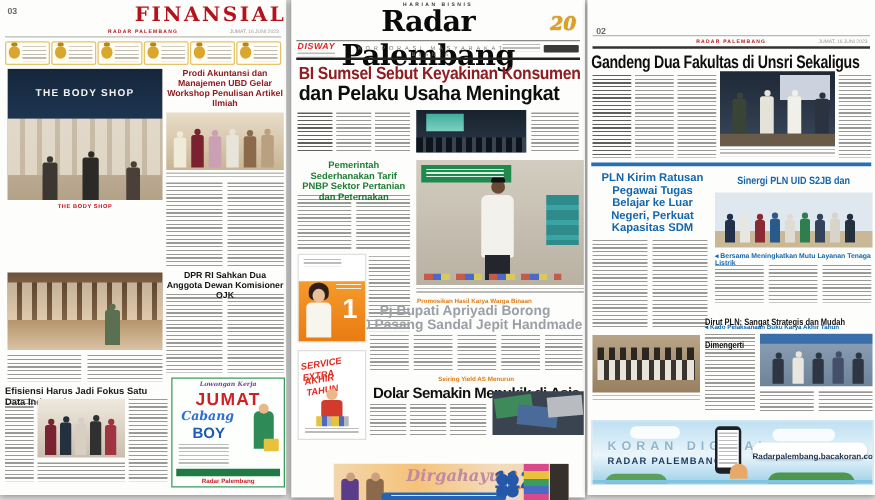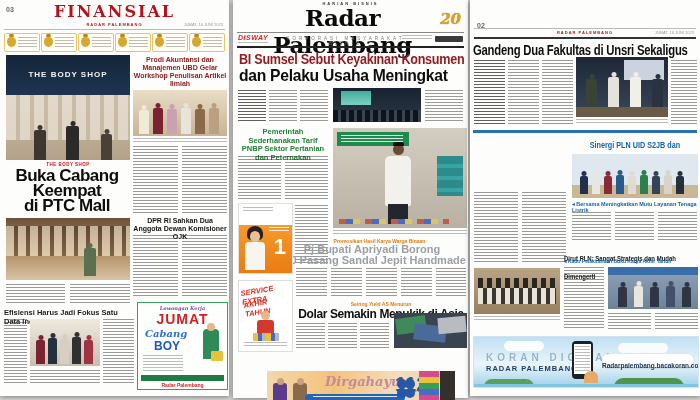--- a/index.html
+++ b/index.html
@@ -26,21 +26,21 @@
   .kursbag::before{content:"";position:absolute;top:-3px;left:2px;width:5px;height:3px;background:#b9860e;border-radius:2px;}
   .kurslines{position:absolute;left:13px;right:2px;top:3px;bottom:2px;}
 </style>
 </head>
 <body>
 
 <div class="stage">
 
   <div class="page" style="left:0;width:229px;height:396px;">
     <div class="abs" style="left:6px;top:6px;font-size:7px;font-weight:bold;color:#666;">03</div>
-    <div class="abs serif ctr" style="left:0;right:0;top:2px;font-size:16px;font-weight:bold;letter-spacing:2px;color:#b5121b;">FINANSIAL</div>
+    <div class="abs serif ctr" style="left:0;right:0;top:2px;font-size:16px;font-weight:bold;letter-spacing:2px;color:#b5121b;text-align:right;">FINANSIAL</div>
     <div class="abs ctr" style="left:0;right:0;top:22px;font-size:4px;letter-spacing:1px;color:#b5121b;font-weight:bold;">RADAR PALEMBANG</div>
     <div class="abs" style="right:6px;top:22px;font-size:4px;color:#999;">JUMAT, 16 JUNI 2023</div>
     <div class="rule" style="left:4px;right:4px;top:29px;"></div>
 
     <div class="kursbox" style="left:4px;">
         <div class="kursbag"></div>
         <div class="kurslines gkl"></div>
       </div>
     <div class="kursbox" style="left:41px;">
         <div class="kursbag"></div>
@@ -66,23 +66,20 @@
     <div class="ph" style="left:6px;top:55px;width:124px;height:105px;background:linear-gradient(#d9cfc0,#b3a187);">
       <div class="abs" style="left:0;right:0;top:0;height:40px;background:linear-gradient(#15263a,#1d3450);"></div>
       <div class="abs ctr" style="left:0;right:0;top:15px;font-size:8px;font-weight:bold;letter-spacing:1px;color:#f2f4f6;">THE BODY SHOP</div>
       <div class="abs" style="left:0;right:0;top:40px;height:45px;background:repeating-linear-gradient(to right,#e8e0d2 0 10px,#c9bca6 10px 14px);opacity:.8;"></div>
       <div class="fig" style="left:28px;bottom:0;width:12px;height:30px;background:#3c3730;"></div>
       <div class="fig" style="left:60px;bottom:0;width:13px;height:34px;background:#2c2a26;"></div>
       <div class="fig" style="left:95px;bottom:0;width:11px;height:26px;background:#4a4038;"></div>
     </div>
 
     <div class="abs ctr" style="left:6px;width:124px;top:162px;font-size:4.5px;font-weight:bold;letter-spacing:.5px;color:#c40e14;">THE BODY SHOP</div>
-    <div class="abs ctr pre" style="left:2px;width:130px;top:168px;font-size:17px;line-height:15px;font-weight:bold;letter-spacing:-.5px;color:#0d0d0d;">Buka Cabang
-Keempat
-di PTC Mall</div>
 
     <div class="ph" style="left:6px;top:218px;width:124px;height:62px;background:linear-gradient(#6b503a,#b08d63 55%,#d8c3a4);">
       <div class="abs" style="left:0;right:0;top:8px;height:30px;background:repeating-linear-gradient(to right,rgba(255,245,225,.55) 0 8px,rgba(60,40,25,.45) 8px 12px);"></div>
       <div class="fig" style="left:78px;bottom:4px;width:12px;height:28px;background:#5a7050;"></div>
     </div>
     <div class="abs gk" style="left:6px;top:284px;width:59px;height:21px;"></div>
     <div class="abs gk" style="left:70px;top:284px;width:60px;height:21px;"></div>
 
     <div class="abs" style="left:4px;top:308px;width:130px;font-size:7.5px;font-weight:bold;color:#1c1c1c;">Efisiensi Harus Jadi Fokus Satu Data Indonesia</div>
     <div class="ph" style="left:30px;top:319px;width:70px;height:47px;background:linear-gradient(#efe9de,#c9beae);">
@@ -249,20 +246,21 @@
       <div class="fig" style="left:32px;bottom:10px;width:11px;height:30px;background:#e5e2da;"></div>
       <div class="fig" style="left:54px;bottom:10px;width:11px;height:30px;background:#f0efe8;"></div>
       <div class="fig" style="left:76px;bottom:10px;width:11px;height:28px;background:#2b3340;"></div>
       <div class="abs" style="left:0;right:0;bottom:0;height:10px;background:#6a5a48;"></div>
     </div>
     <div class="abs gkl" style="left:106px;top:119px;width:92px;height:6px;"></div>
     <div class="abs gk" style="left:201px;top:60px;width:26px;height:66px;"></div>
 
     <div class="abs" style="left:3px;right:3px;top:130px;height:3px;background:#2a6fb0;"></div>
 
+    <div class="abs ctr" style="left:6px;top:137px;width:92px;font-size:9px;line-height:10px;font-weight:bold;color:#1266ad;">PLN Kirim Ratusan Pegawai Tugas Belajar ke Luar Negeri, Perkuat Kapasitas SDM</div>
     <div class="abs cx ctr" style="left:102px;top:134px;width:148px;transform:scaleX(.85);">
       <span style="font-size:8.5px;line-height:9px;font-weight:bold;color:#1266ad;">Sinergi PLN UID S2JB dan Persatuan Layangan Aduan Indonesia</span>
     </div>
     <div class="ph" style="left:102px;top:154px;width:126px;height:44px;background:linear-gradient(#dfe8ee 70%,#c9b896 70%);">
       <div class="fig" style="left:8px;bottom:4px;width:8px;height:18px;background:#22304a;"></div>
       <div class="fig" style="left:20px;bottom:4px;width:8px;height:19px;background:#e8e6e0;"></div>
       <div class="fig" style="left:32px;bottom:4px;width:8px;height:18px;background:#8a2a34;"></div>
       <div class="fig" style="left:44px;bottom:4px;width:8px;height:19px;background:#2a5a8a;"></div>
       <div class="fig" style="left:56px;bottom:4px;width:8px;height:18px;background:#e0dcd4;"></div>
       <div class="fig" style="left:68px;bottom:4px;width:8px;height:19px;background:#2e7e4e;"></div>

